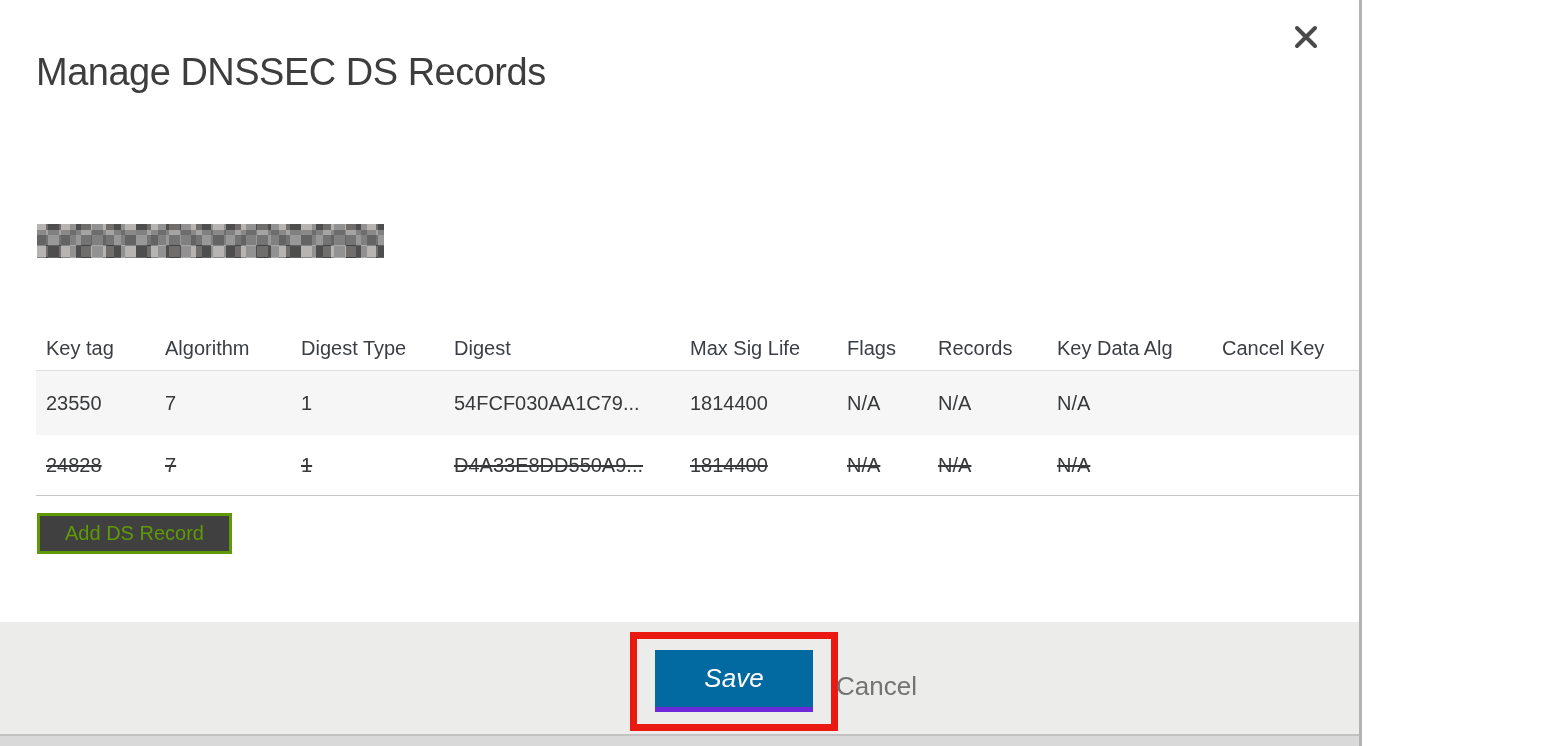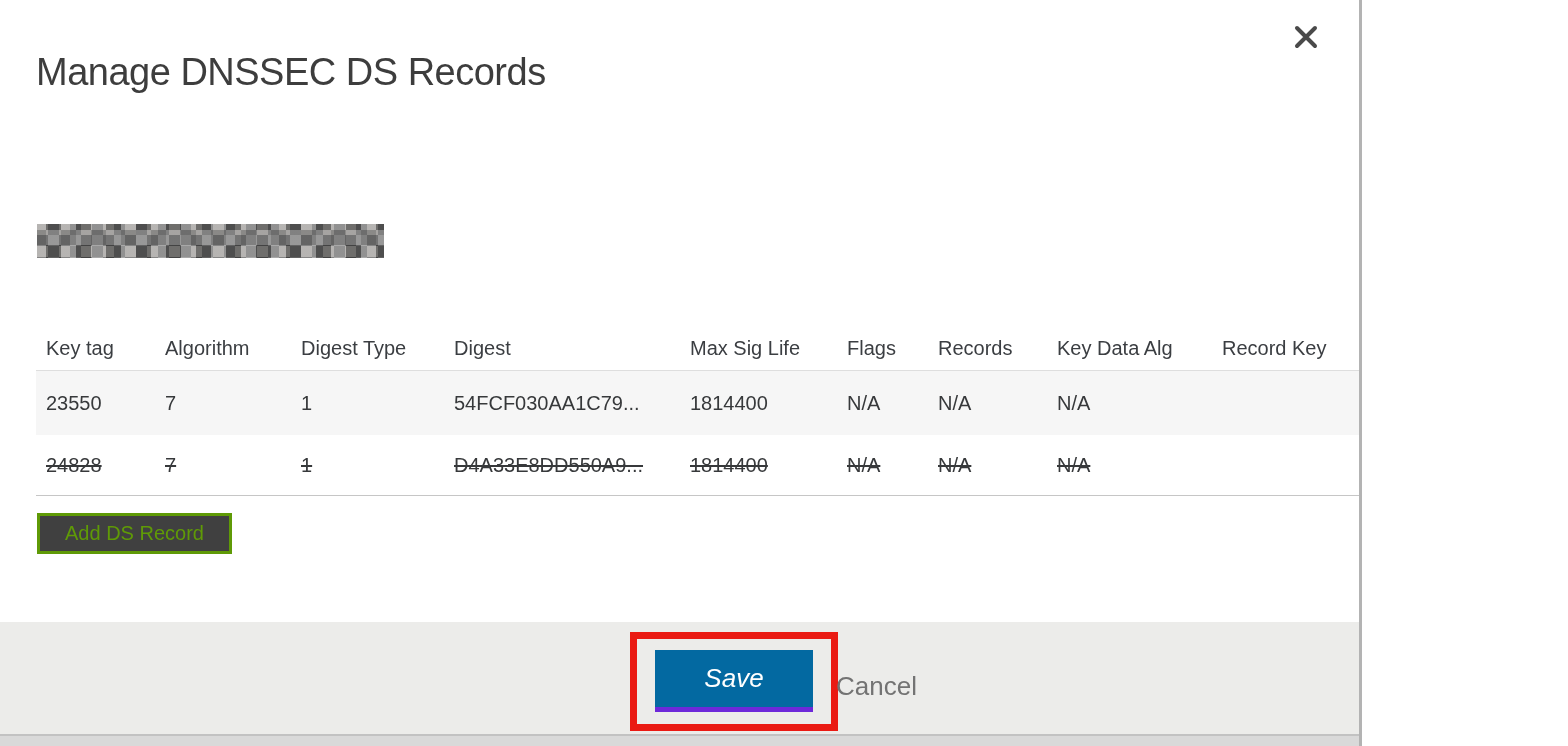--- a/index.html
+++ b/index.html
@@ -91,21 +91,21 @@
     <thead>
       <tr>
         <th>Key tag</th>
         <th>Algorithm</th>
         <th>Digest Type</th>
         <th>Digest</th>
         <th>Max Sig Life</th>
         <th>Flags</th>
         <th>Records</th>
         <th>Key Data Alg</th>
-        <th>Record Key</th>
+        <th>Cancel Key</th>
         <th></th>
       </tr>
     </thead>
     <tbody>
       <tr class="row-active">
         <td><span class="cell-text">23550</span></td>
         <td><span class="cell-text">7</span></td>
         <td><span class="cell-text">1</span></td>
         <td><span class="cell-text">54FCF030AA1C79...</span></td>
         <td><span class="cell-text">1814400</span></td>

